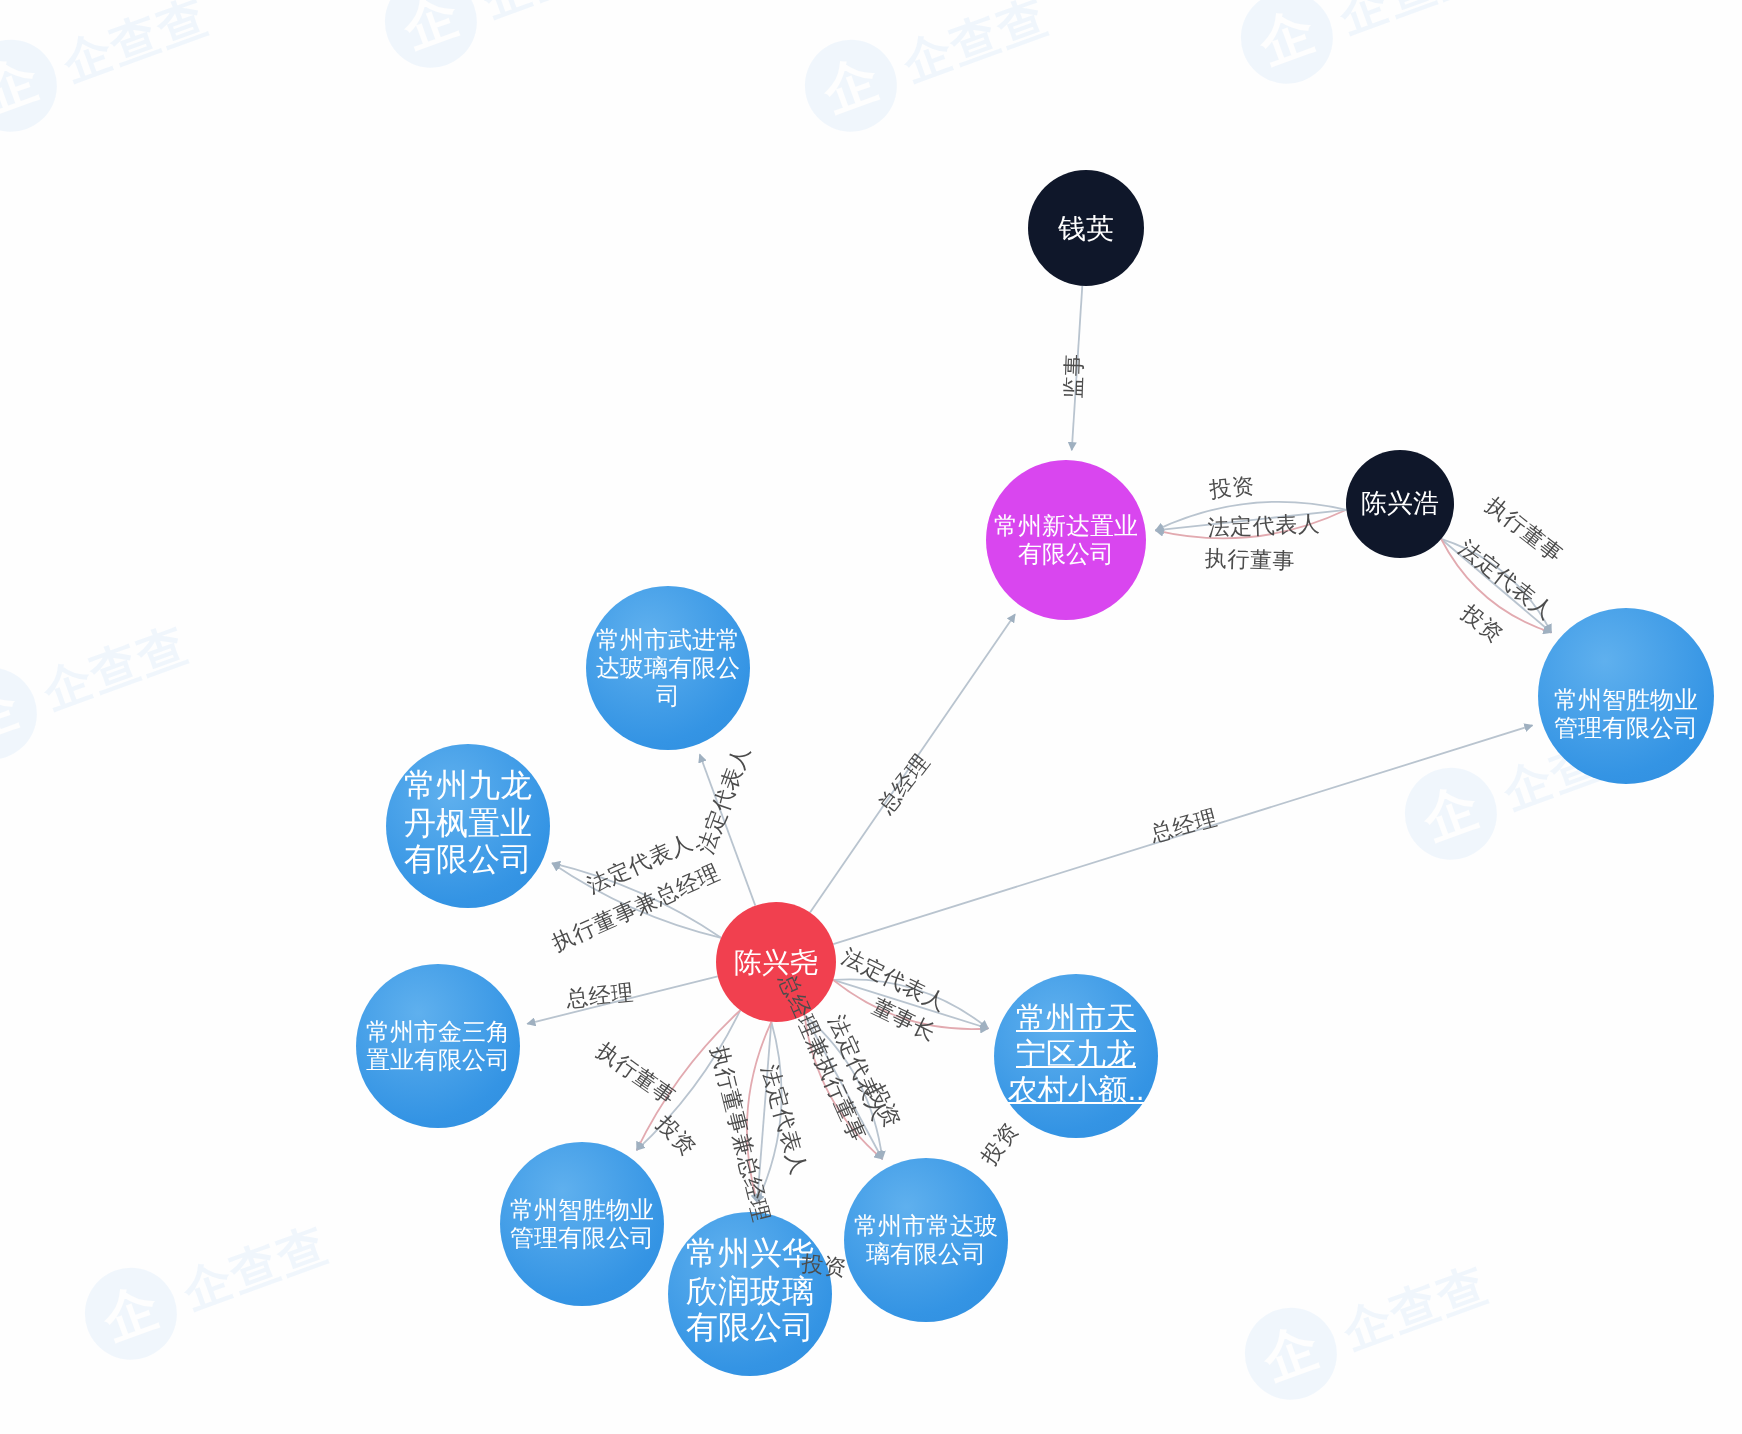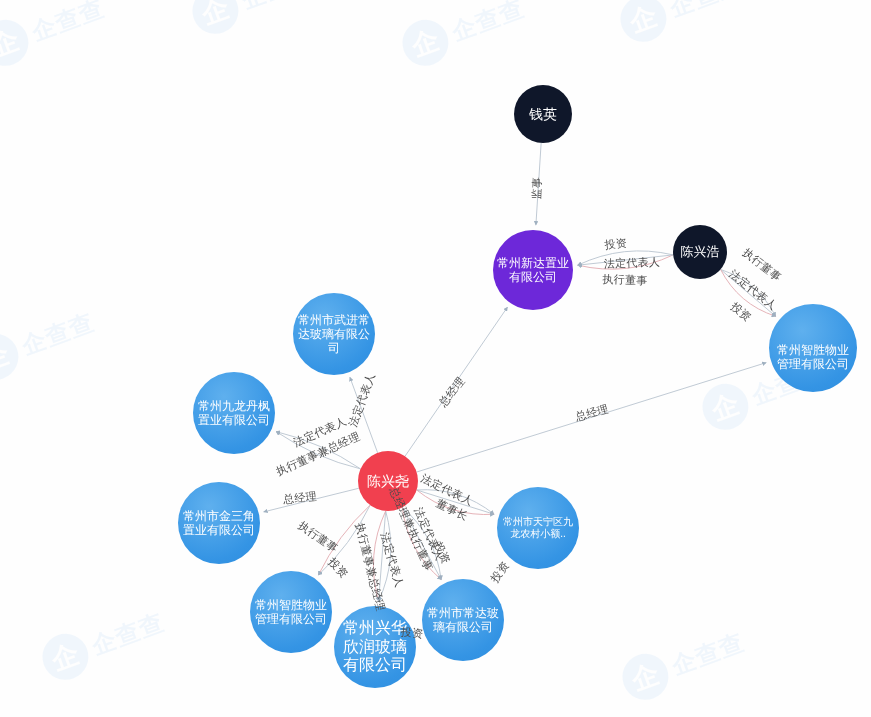--- a/index.html
+++ b/index.html
@@ -71,21 +71,21 @@
     line-height: 1.18;
     word-break: break-all;
   }
   .node.red {
     background: #0f172a;
   }
   .node.red-c {
     background: #f1404f;
   }
   .node.orange {
-    background: #6d28d9;
+    background: #d946ef;
   }
   .node.blue {
     background: #3a9ae8;
     background: radial-gradient(circle at 38% 30%, #5fb0ee 0%, #3494e4 70%, #2f8ddd 100%);
   }
   .edge-label {
     position: absolute;
     color: #4c4c4c;
     font-size: 11px;
     white-space: nowrap;
@@ -198,36 +198,36 @@
       <div class="node blue" style="left: 769px; top: 304px; width: 88px; height: 88px;">
         <span class="node-label" style="font-size: 12px; margin-top: 18px;">常州智胜物业管理有限公司</span>
       </div>
       <div class="node red-c" style="left: 358px; top: 451px; width: 60px; height: 60px;">
         <span class="node-label" style="font-size: 14px;">陈兴尧</span>
       </div>
       <div class="node blue" style="left: 293px; top: 293px; width: 82px; height: 82px;">
         <span class="node-label" style="font-size: 12px;">常州市武进常达玻璃有限公司</span>
       </div>
       <div class="node blue" style="left: 193px; top: 372px; width: 82px; height: 82px;">
-        <span class="node-label" style="font-size: 12px;">常州九龙丹枫置业有限公司</span>
+        <span class="node-label" style="font-size: 16px;">常州九龙丹枫置业有限公司</span>
       </div>
       <div class="node blue" style="left: 178px; top: 482px; width: 82px; height: 82px;">
         <span class="node-label" style="font-size: 12px;">常州市金三角置业有限公司</span>
       </div>
       <div class="node blue" style="left: 250px; top: 571px; width: 82px; height: 82px;">
         <span class="node-label" style="font-size: 12px;">常州智胜物业管理有限公司</span>
       </div>
       <div class="node blue" style="left: 334px; top: 606px; width: 82px; height: 82px;">
         <span class="node-label" style="font-size: 16px;">常州兴华欣润玻璃有限公司</span>
       </div>
       <div class="node blue" style="left: 422px; top: 579px; width: 82px; height: 82px; text-align: center;">
         <span class="node-label" style="font-size: 12px;">常州市常达玻璃有限公司</span>
       </div>
       <div class="node blue" style="left: 497px; top: 487px; width: 82px; height: 82px;">
-        <span class="node-label" style="font-size: 10px;">常州市天宁区九龙农村小额..</span>
+        <span class="node-label" style="font-size: 15px; text-decoration: underline;">常州市天宁区九龙农村小额..</span>
       </div>
     </div>
   <div id="edge-label-layer">
       <div class="edge-label" style="left: 537px; top: 188px; transform: translate(-50%, -50%) rotate(-88deg);">监事</div>
       <div class="edge-label" style="left: 616px; top: 244px; transform: translate(-50%, -50%) rotate(-6deg);">投资</div>
       <div class="edge-label" style="left: 632px; top: 263px; transform: translate(-50%, -50%) rotate(-2deg);">法定代表人</div>
       <div class="edge-label" style="left: 625px; top: 280px; transform: translate(-50%, -50%) rotate(2deg);">执行董事</div>
       <div class="edge-label" style="left: 762px; top: 265px; transform: translate(-50%, -50%) rotate(38deg);">执行董事</div>
       <div class="edge-label" style="left: 753px; top: 290px; transform: translate(-50%, -50%) rotate(38deg);">法定代表人</div>
       <div class="edge-label" style="left: 741px; top: 312px; transform: translate(-50%, -50%) rotate(38deg);">投资</div>

